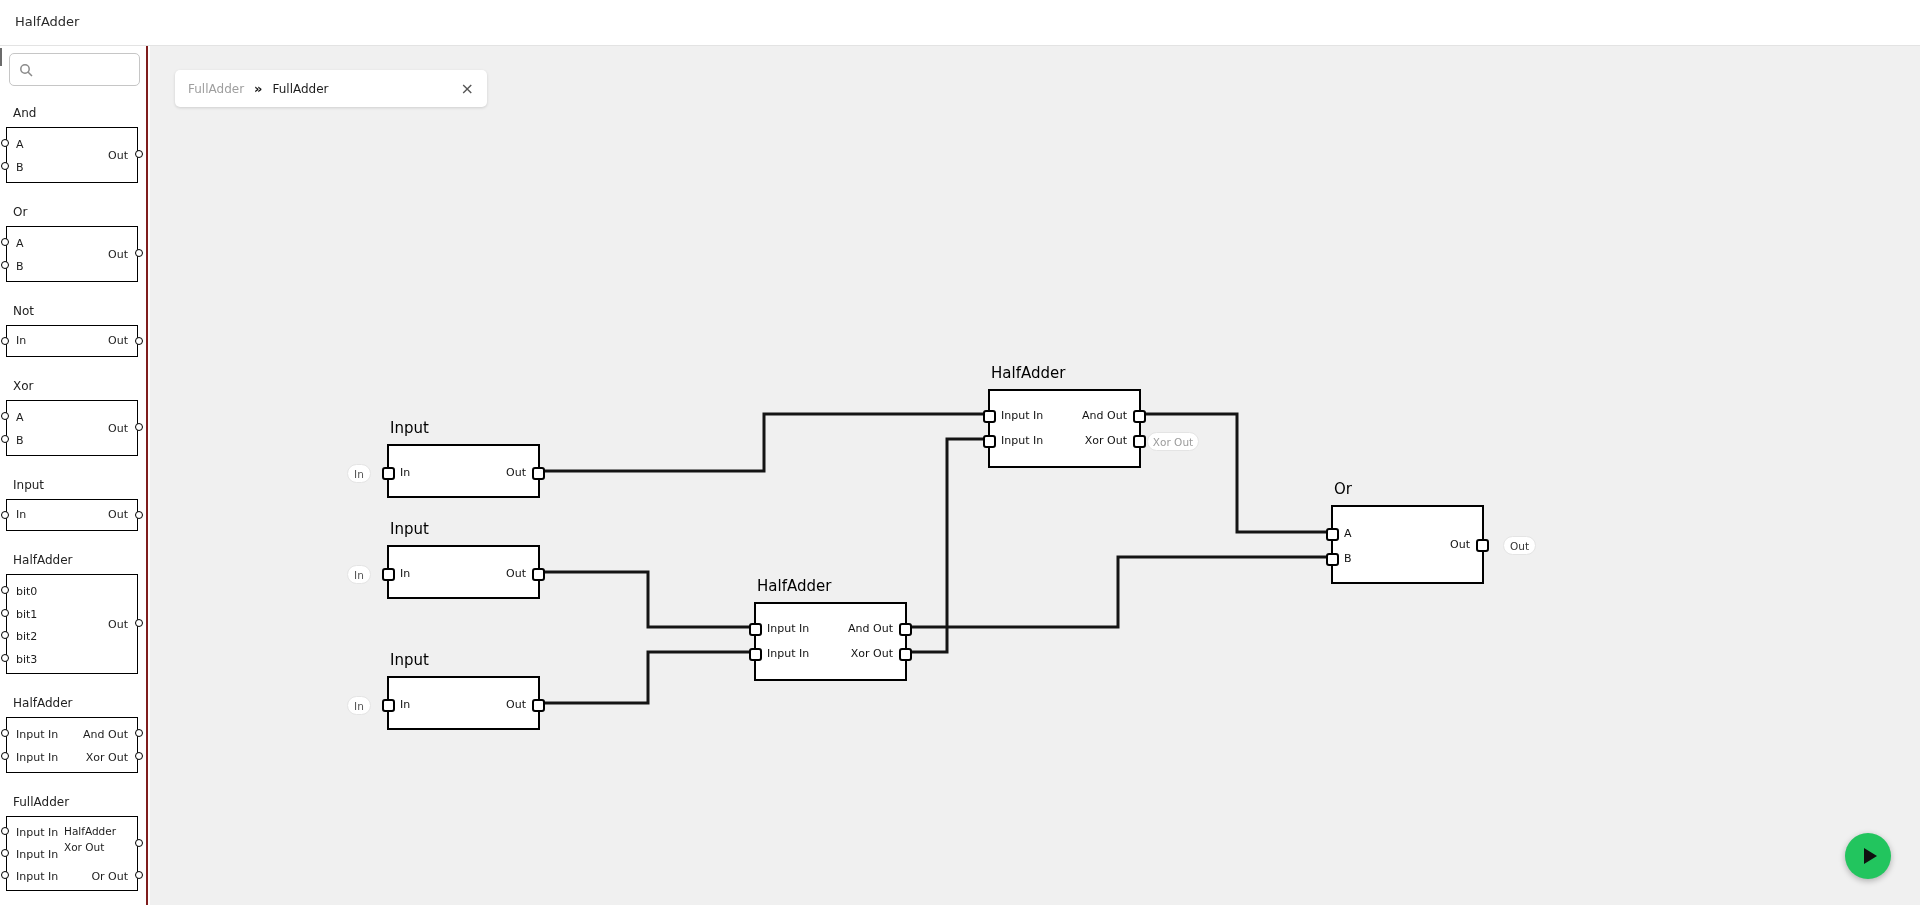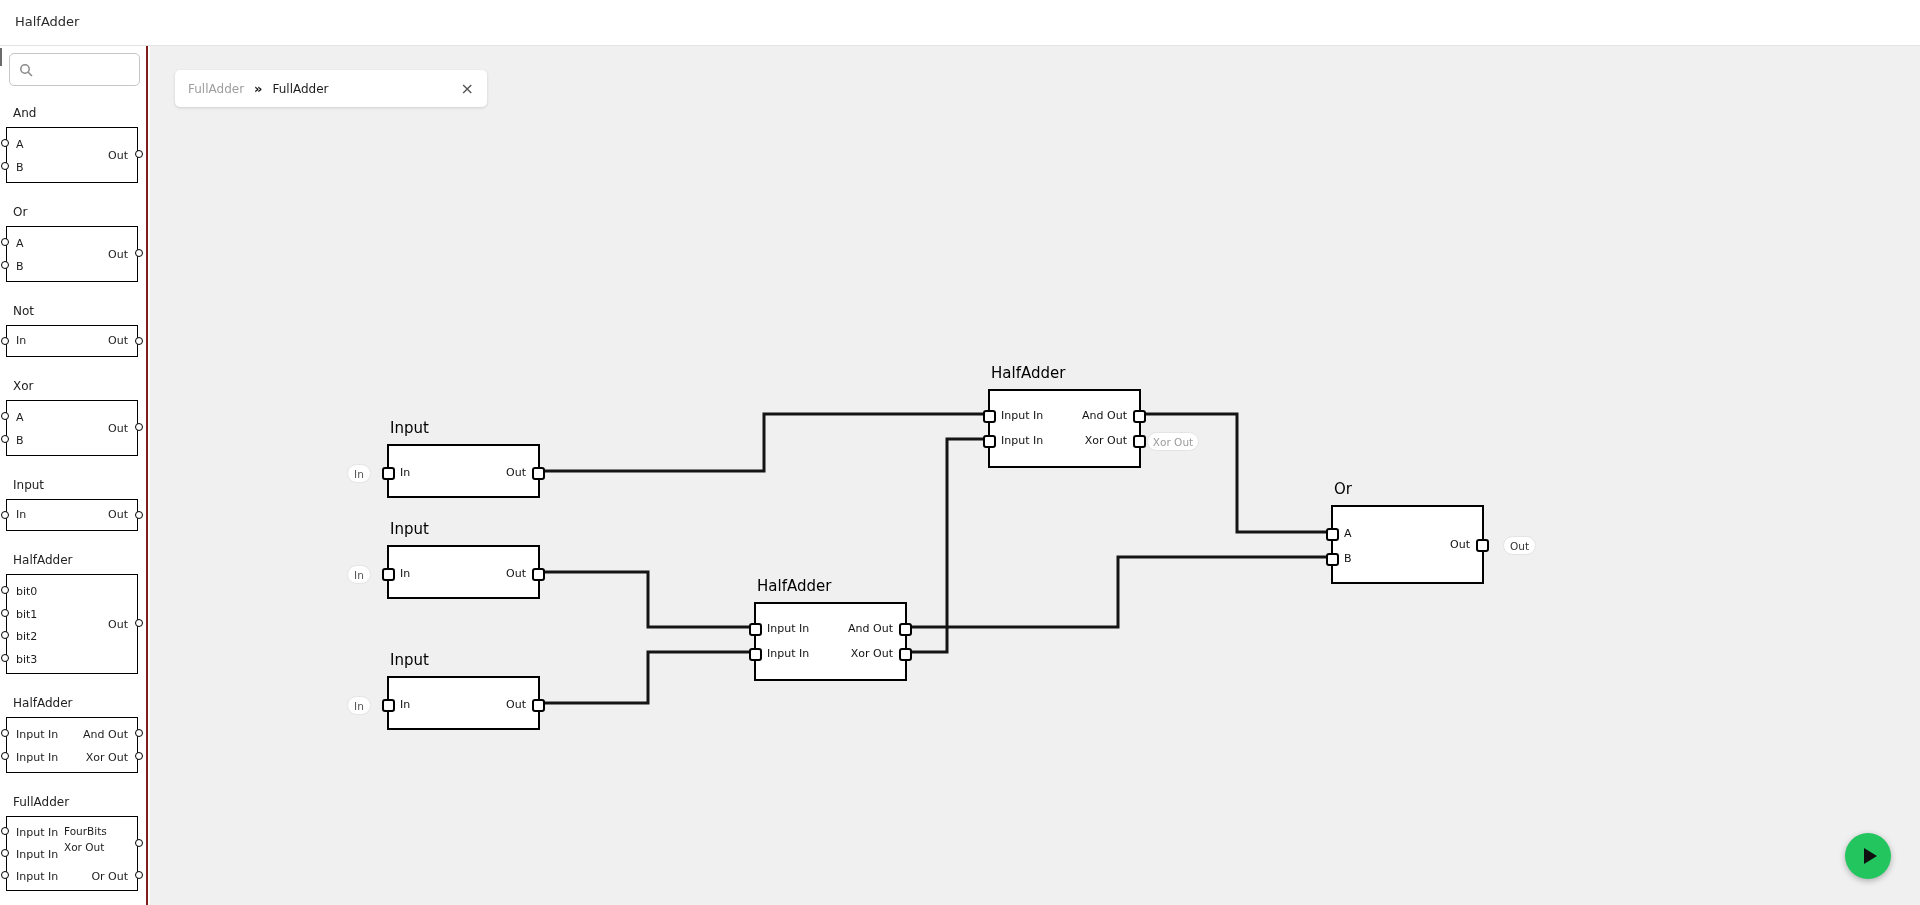--- a/index.html
+++ b/index.html
@@ -149,21 +149,21 @@
     </div>
 
     <div class="slabel">FullAdder</div>
     <div class="sblock" style="height:75px">
       <span class="sport pl" style="top:10px"></span>
       <span class="splab ll" style="top:9px">Input In</span>
       <span class="sport pl" style="top:32px"></span>
       <span class="splab ll" style="top:31px">Input In</span>
       <span class="sport pl" style="top:54px"></span>
       <span class="splab ll" style="top:53px">Input In</span>
-      <div class="swrap">FourBits Xor Out</div>
+      <div class="swrap">HalfAdder Xor Out</div>
       <span class="sport pr" style="top:22px"></span>
       <span class="sport pr" style="top:54px"></span>
       <span class="splab rr" style="top:53px">Or Out</span>
     </div>
 
   </div>
 </div>
 
 <div class="canvas">
 

